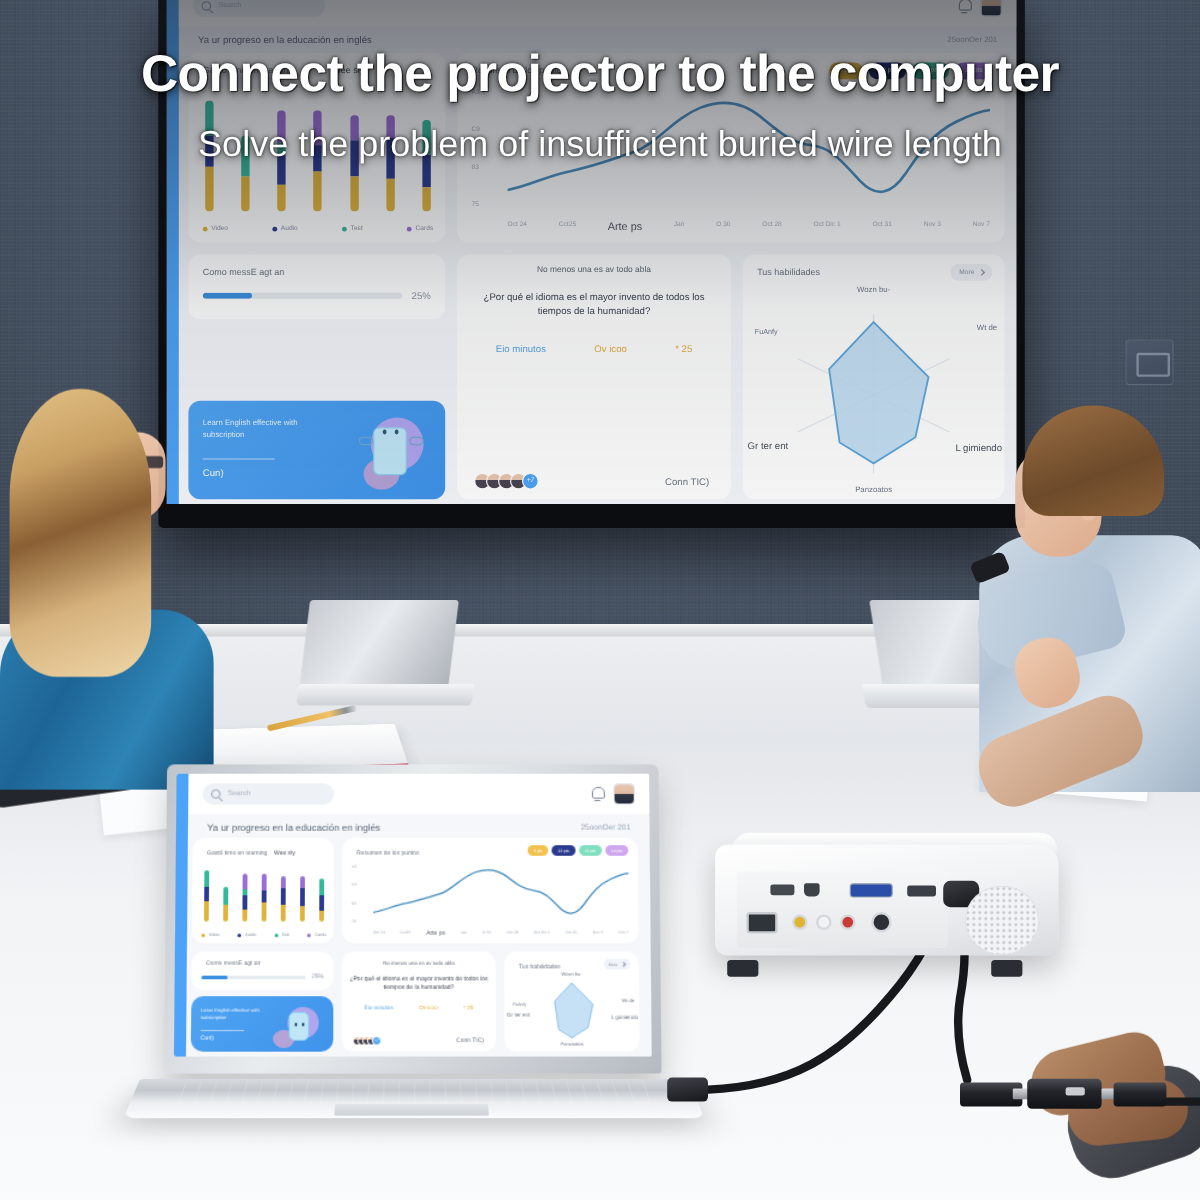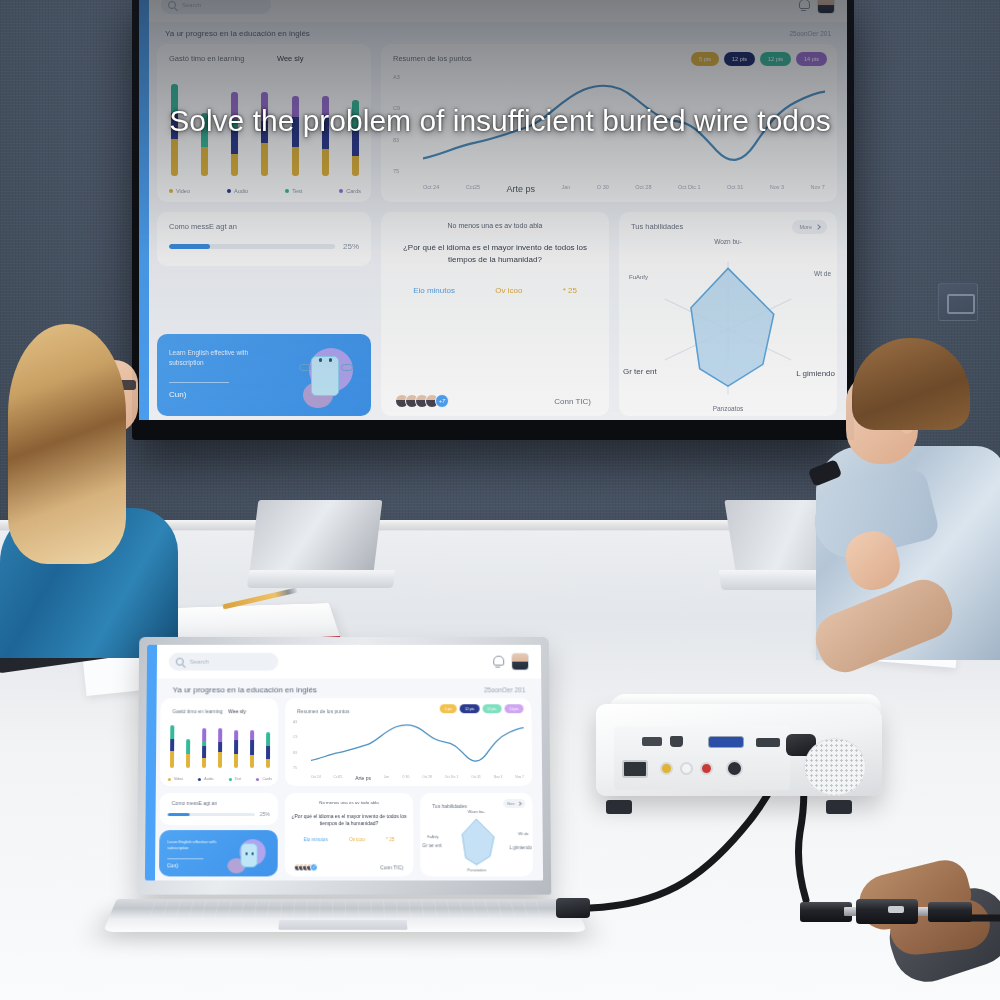--- a/index.html
+++ b/index.html
@@ -789,15 +789,16 @@
 
   <div class="connector" style="left:800px;top:896px;width:170px;height:32px;">
     <div class="conn-body" style="left:0;top:6px;width:52px;height:20px;"></div>
     <div class="conn-hi" style="left:44px;top:11px;width:16px;height:9px;"></div>
     <div class="conn-body" style="left:56px;top:3px;width:62px;height:25px;border-radius:4px;"></div>
     <div class="conn-hi" style="left:88px;top:10px;width:16px;height:7px;border-radius:2px;background:#c9ccd1;"></div>
     <div class="conn-hi" style="left:118px;top:11px;width:18px;height:9px;"></div>
     <div class="conn-body" style="left:128px;top:6px;width:44px;height:20px;"></div>
   </div>
 
-  <div class="subhead">Solve the problem of insufficient buried wire todos</div>
+  <div class="headline">Connect the projector to the computer</div>
+  <div class="subhead">Solve the problem of insufficient buried wire length</div>
 
 </div>
 
 </body></html>

